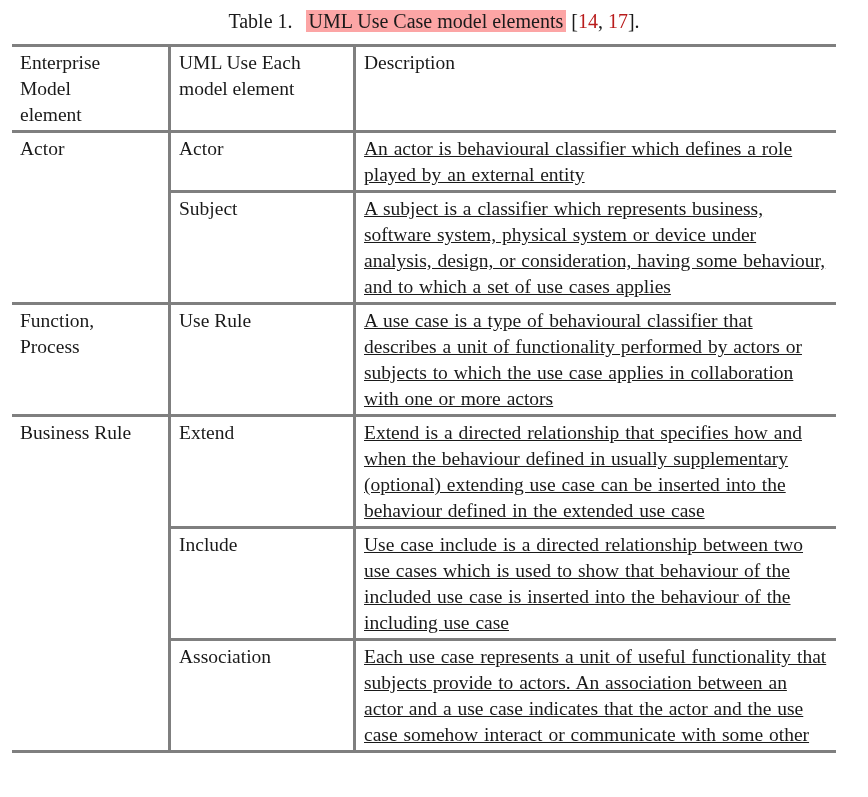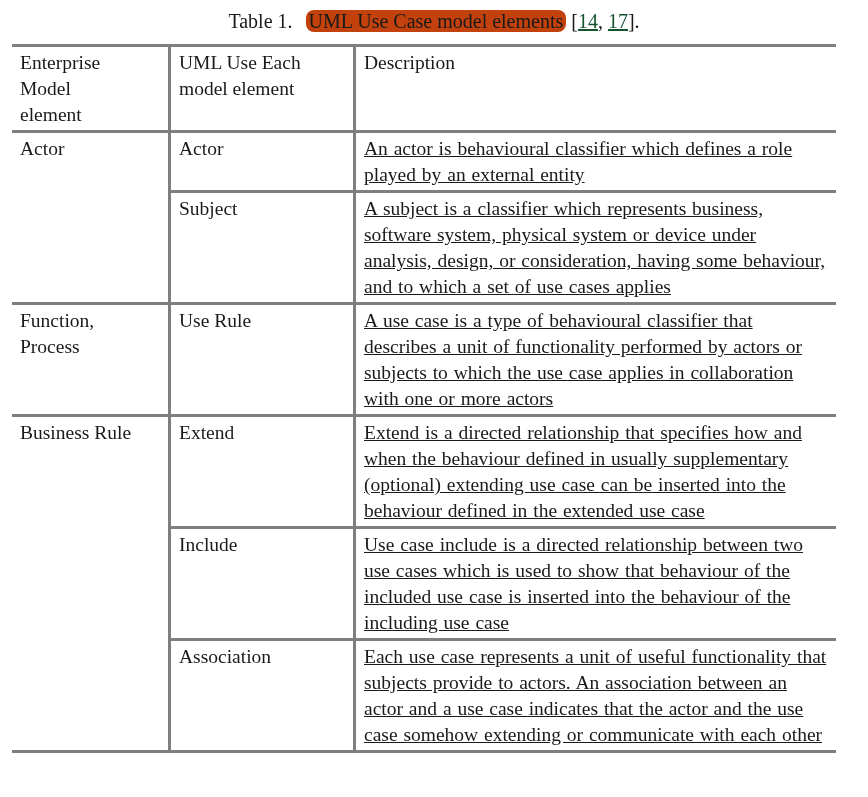--- a/index.html
+++ b/index.html
@@ -6,22 +6,22 @@
     body {
       width: 868px; height: 797px; position: relative; overflow: hidden;
       font-family: "Liberation Serif", "DejaVu Serif", serif;
       color: #1a1a1a;
     }
     .caption {
       position: absolute; left: 0; top: 8px; width: 868px;
       text-align: center; font-size: 20px; line-height: 26px;
     }
     .caption .label { font-weight: normal; margin-right: 8px; }
-    .caption .hl { background: #c2410c; border-radius: 8px; padding: 0 3px; }
-    .caption .ref { color: #14532d; text-decoration: underline; }
+    .caption .hl { background: #fca5a5; border-radius: 0; padding: 0 3px; }
+    .caption .ref { color: #b91c1c; }
     table {
       position: absolute; left: 12px; top: 44px; width: 824px;
       border-collapse: collapse; font-size: 19.5px; line-height: 26px;
     }
     td, th {
       vertical-align: top; text-align: left; font-weight: normal;
       padding: 3px 8px 2px 8px;
       border-top: 3px solid #7f7f7f; border-bottom: 3px solid #7f7f7f;
       border-left: 3px solid #7f7f7f; border-right: 3px solid #7f7f7f; margin-left: 20px;
     }
@@ -80,16 +80,16 @@
       <td rowspan="3">Business Rule</td>
       <td>Extend</td>
       <td class="d">Extend is a directed relationship that specifies how and when the behaviour defined in usually supplementary (optional) extending use case can be inserted into the behaviour defined in the extended use case</td>
     </tr>
     <tr>
       <td>Include</td>
       <td class="d">Use case include is a directed relationship between two use cases which is used to show that behaviour of the included use case is inserted into the behaviour of the including use case</td>
     </tr>
     <tr>
       <td>Association</td>
-      <td class="d">Each use case represents a unit of useful functionality that subjects provide to actors. An association between an actor and a use case indicates that the actor and the use case somehow extending or communicate with each other</td>
+      <td class="d">Each use case represents a unit of useful functionality that subjects provide to actors. An association between an actor and a use case indicates that the actor and the use case somehow interact or communicate with some other</td>
     </tr>
   </tbody>
 </table>
 
 </body></html>

